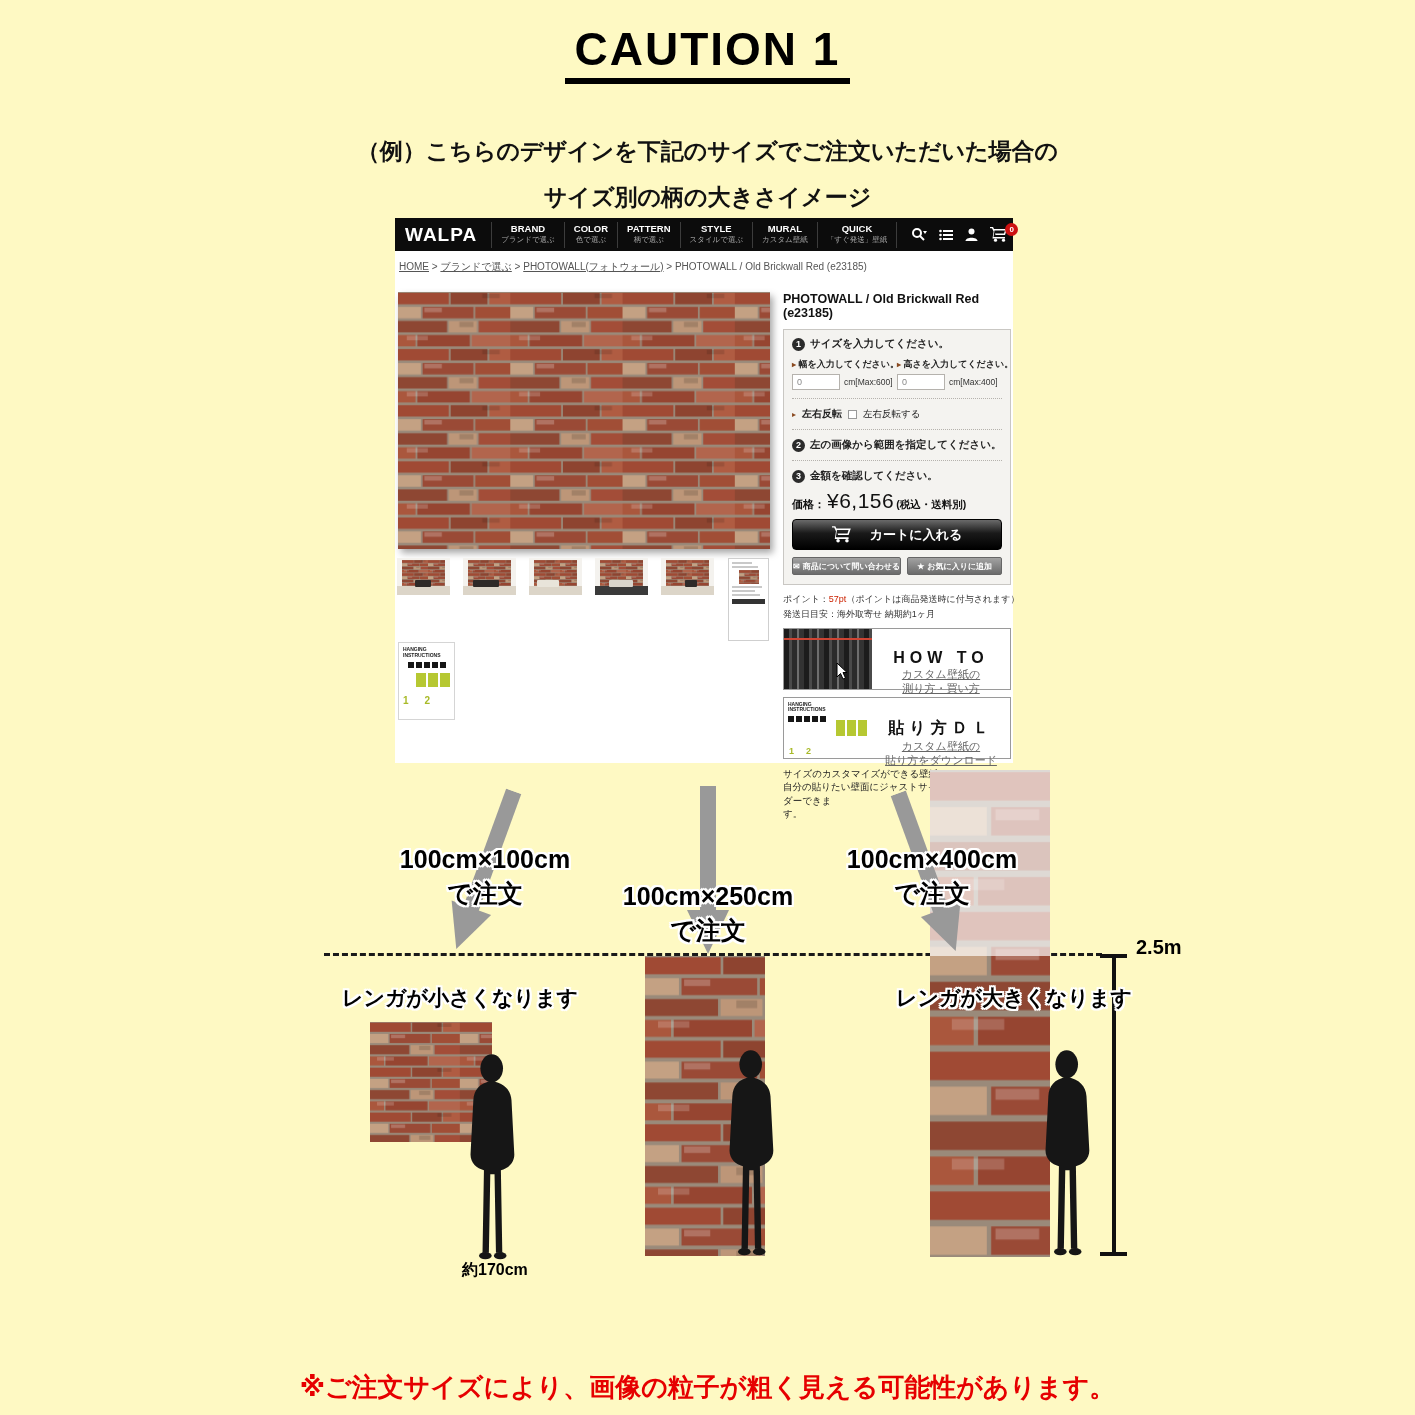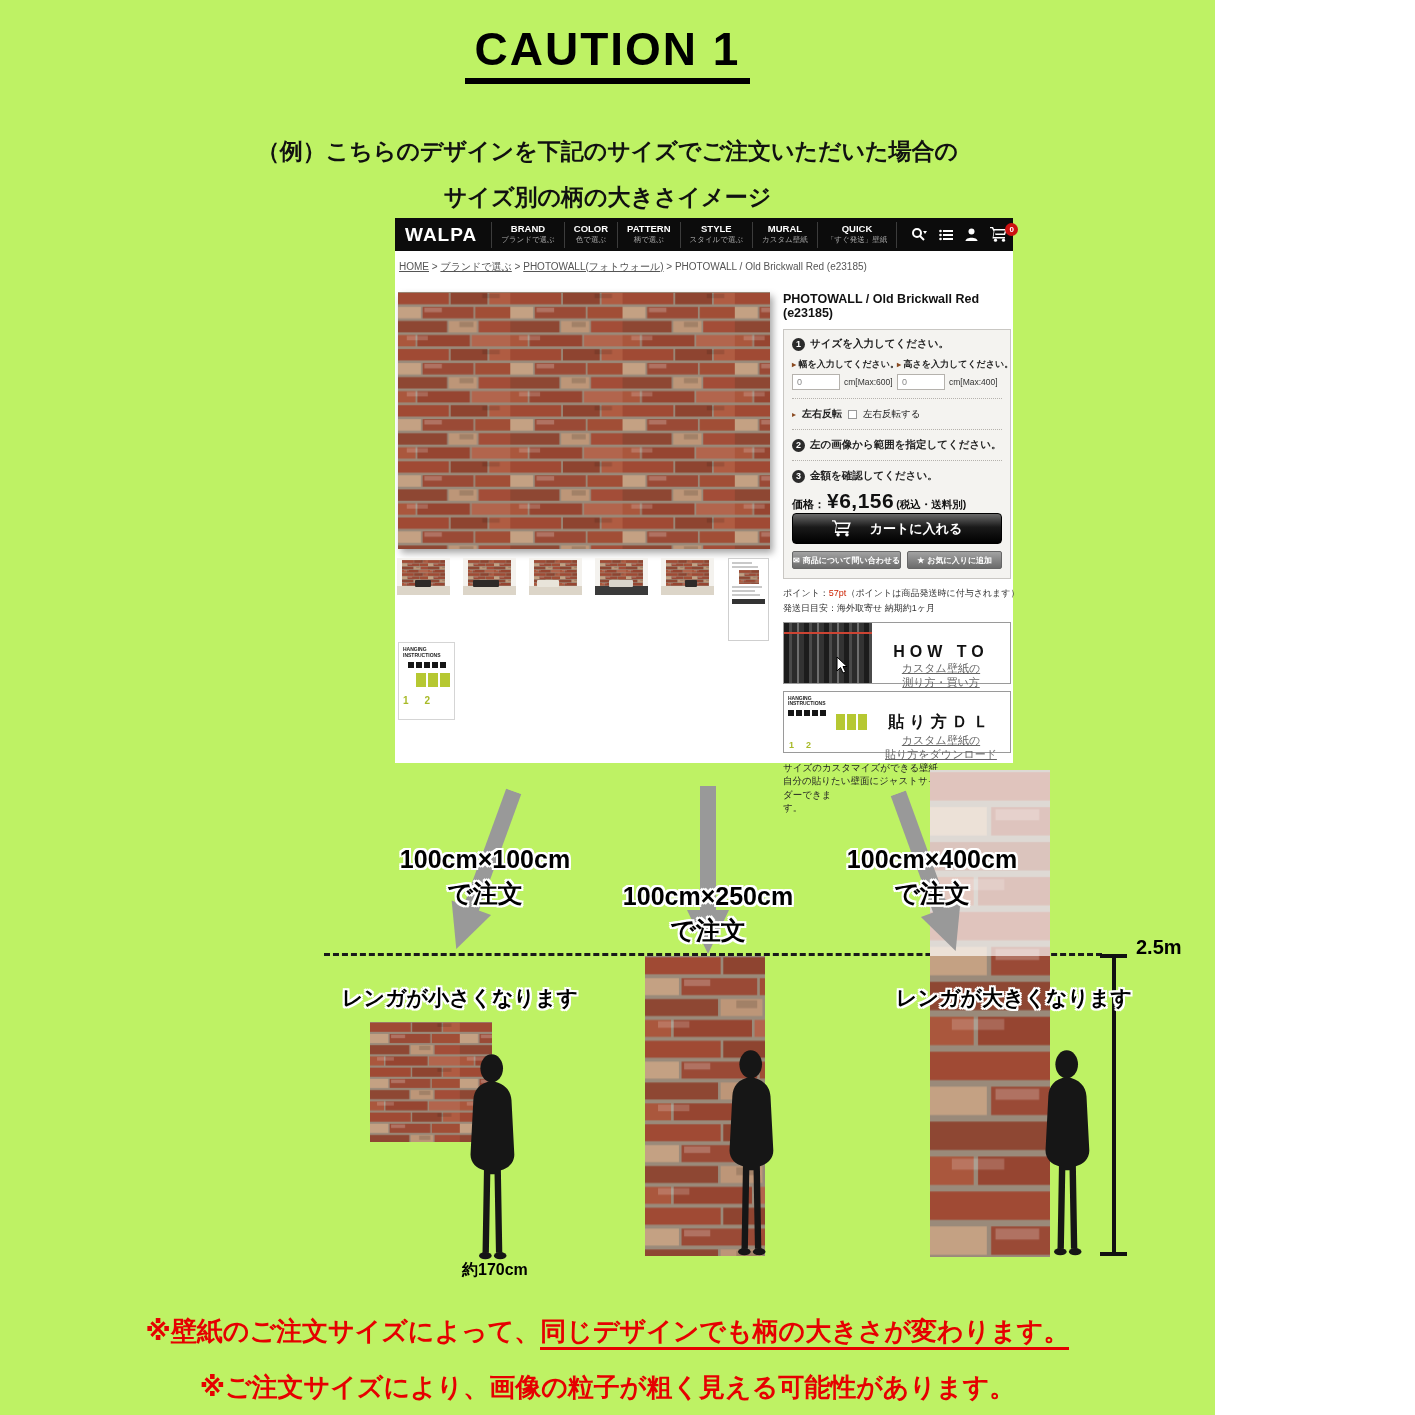--- a/index.html
+++ b/index.html
@@ -1,17 +1,17 @@
 <!DOCTYPE html>
 <html><head>
 <meta charset="utf-8">
 <style>
   * { margin:0; padding:0; box-sizing:border-box; }
   body { background:#fff; font-family:"Liberation Sans","DejaVu Sans",sans-serif; }
-  .canvas { position:relative; width:1215px; height:1415px; background:#bef264; overflow:hidden; }
+  .canvas { position:relative; width:1415px; height:1415px; background:#fef9c3; overflow:hidden; }
 
   
   .page-title { position:absolute; top:22px; left:0; width:100%; text-align:center; }
   .page-title span { display:inline-block; font-size:46px; font-weight:bold; letter-spacing:2px;
       color:#000; border-bottom:6px solid #000; padding:0 10px 2px 10px; }
   .subtitle { position:absolute; top:128px; left:0; width:100%; text-align:center;
       font-size:23px; font-weight:bold; color:#111; line-height:2.0; }
 
   
   .shot { position:absolute; left:395px; top:218px; width:618px; height:545px; background:#fff; font-family:"Liberation Sans",sans-serif; }
@@ -49,23 +49,23 @@
   .inputbox { display:inline-block; width:48px; height:16px; background:#fff; border:1px solid #b5b2ad;
       font-size:9px; color:#888; padding:2px 0 0 4px; }
   .max { font-size:8.5px; color:#333; }
   .pdiv { border-top:1px dotted #b5b2ad; margin:8px 0; }
   .flip-row { display:flex; align-items:center; gap:6px; font-size:10px; color:#222; }
   .flip-label { font-weight:bold; }
   .cb { display:inline-block; width:9px; height:9px; border:1px solid #999; background:#fff; }
   .flip-sub { font-size:9.5px; }
   .price-row { margin-top:6px; display:flex; align-items:baseline; gap:2px; color:#111; }
   .price-label { font-size:11px; font-weight:bold; }
-  .price-val { font-size:21px; font-weight:bold; letter-spacing:0.5px; }
+  .price-val { font-size:21px; font-weight:normal; letter-spacing:0.5px; }
   .price-note { font-size:10.5px; font-weight:bold; }
-  .cart-btn { height:31px; border-radius:4px; background:linear-gradient(#6a6a6a,#1a1a1a 45%,#000);
+  .cart-btn { margin-top:6px; height:31px; border-radius:4px; background:linear-gradient(#6a6a6a,#1a1a1a 45%,#000);
       border:1px solid #000; color:#fff; font-size:13px; font-weight:bold; display:flex; align-items:center;
       justify-content:center; gap:17px; cursor:pointer; }
   .mini-btns { display:flex; gap:6px; margin-top:7px; }
   .mini-btn { flex:1; height:18px; background:linear-gradient(#a2a2a2,#6b6b6b); border:1px solid #666;
       border-radius:2px; color:#fff; font-size:8px; font-weight:bold; display:flex; align-items:center;
       justify-content:center; gap:3px; cursor:pointer; white-space:nowrap; }
   .mini-ico { font-size:8px; }
   .points { margin-top:8px; font-size:9px; color:#333; white-space:nowrap; }
   .points .pt { color:#cc2200; }
   .shipping { margin-top:2px; font-size:9px; color:#333; }
@@ -509,18 +509,15 @@
     <svg width="76" height="212" viewBox="0 0 100 300">
         <use href="#personSym"></use>
       </svg>
   </div>
 
   <div class="measure-cap" style="top:954px"></div>
   <div class="measure-line"></div>
   <div class="measure-cap" style="top:1252px"></div>
   <div class="measure-label">2.5m</div>
 
-  <div class="warning" style="top:1314px">
-    <span>※壁紙のご注文サイズによって、</span><span class="warn-underline">同じデザインでも柄の大きさが変わります。</span>
-  </div>
   <div class="warning" style="top:1370px">※ご注文サイズにより、画像の粒子が粗く見える可能性があります。</div>
 
 </div>
 
 </body></html>

